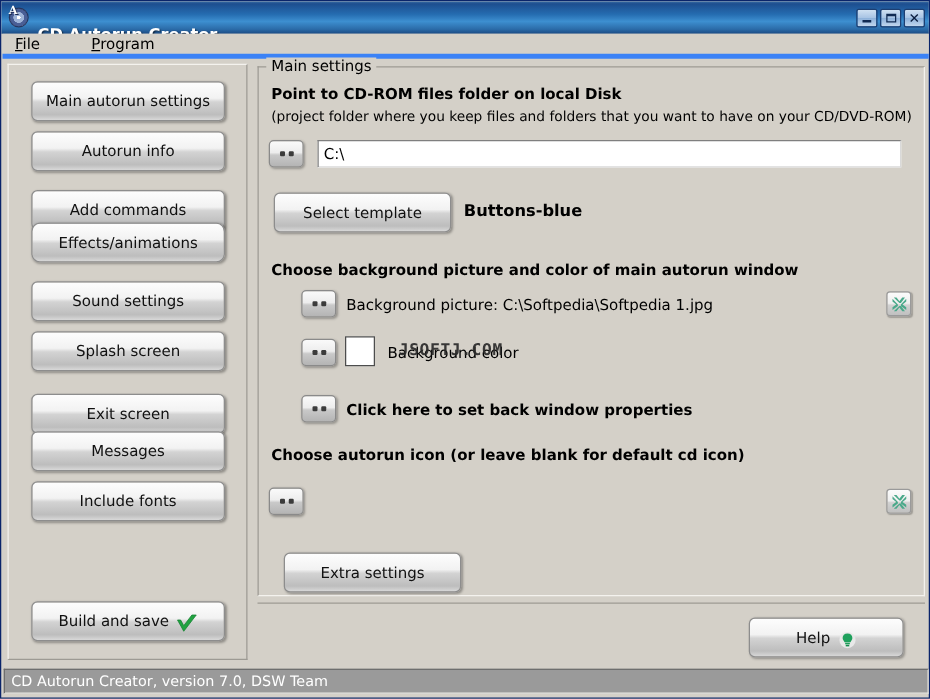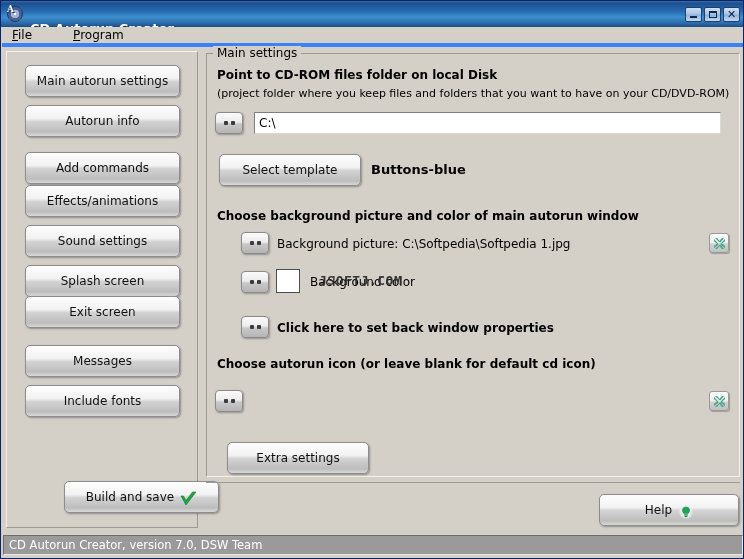--- a/index.html
+++ b/index.html
@@ -350,40 +350,40 @@
   <div class="leftpanel">
     <div class="navbtn" style="top:13px;">
         <span>Main autorun settings</span>
       </div>
     <div class="navbtn" style="top:53px;">
         <span>Autorun info</span>
       </div>
     <div class="navbtn" style="top:100px;">
         <span>Add commands</span>
       </div>
-    <div class="navbtn" style="top:133px;">
+    <div class="navbtn" style="top:126px;border-radius:7px;">
         <span>Effects/animations</span>
       </div>
     <div class="navbtn" style="top:173px;">
         <span>Sound settings</span>
       </div>
     <div class="navbtn" style="top:213px;">
         <span>Splash screen</span>
       </div>
-    <div class="navbtn" style="top:244px;">
+    <div class="navbtn" style="top:263px;">
         <span>Exit screen</span>
       </div>
     <div class="navbtn" style="top:293px;">
         <span>Messages</span>
       </div>
     <div class="navbtn" style="top:333px;">
         <span>Include fonts</span>
       </div>
 
-    <div class="navbtn" style="top:429px;margin-left:39px;">
+    <div class="navbtn" style="top:429px;">
       <span>Build and save</span>
       <span class="checkmark chk">
         <svg width="17" height="15" viewBox="0 0 17 15">
           <path d="M1 5 L6 14 L16 1 L12.5 1 L6 9.5 L3.5 5 Z" fill="#21a341" stroke="#148030" stroke-width="0.6"></path>
         </svg>
       </span>
     </div>
   </div>
 
   <div class="groupbox"></div>
@@ -439,21 +439,21 @@
     <svg width="13" height="13" viewBox="0 0 13 13">
       <path d="M2 1 L4.2 1 L6.5 4 L8.8 1 L11 1 L7.7 5.3 L6.5 5.3 Z M1 2 L1 4.2 L4 6.5 L1 8.8 L1 11 L5.3 7.7 L5.3 6.5 Z M12 2 L12 4.2 L9 6.5 L12 8.8 L12 11 L7.7 7.7 L7.7 6.5 Z M2 12 L4.2 12 L6.5 9 L8.8 12 L11 12 L7.7 7.7 L6.5 7.7 Z" fill="#4aa98a"></path>
     </svg>
   </div>
 
   <div class="wide-btn" style="left:218px; top:441px; width:142px;margin-left:8px;">
     <span>Extra settings</span>
   </div>
 
   <div class="bottombar"></div>
-  <div class="wide-btn" style="left:598px; top:493px; width:140px;">
+  <div class="wide-btn" style="left:598px; top:493px; width:124px;">
     <span>Help</span>
     <span class="bulb">
       <svg width="14" height="14" viewBox="0 0 14 14">
         <circle cx="7" cy="7" r="6.5" fill="#e8e8e8"></circle>
         <path d="M7 1.8 C4.5 1.8 3.1 3.5 3.1 5.4 C3.1 6.9 4.2 7.8 4.6 8.7 L9.4 8.7 C9.8 7.8 10.9 6.9 10.9 5.4 C10.9 3.5 9.5 1.8 7 1.8 Z" fill="#1fa05c"></path>
         <rect x="5.1" y="9.2" width="3.8" height="1.2" fill="#1fa05c"></rect>
         <rect x="5.6" y="10.8" width="2.8" height="1.3" fill="#168a4c"></rect>
       </svg>
     </span>
   </div>

